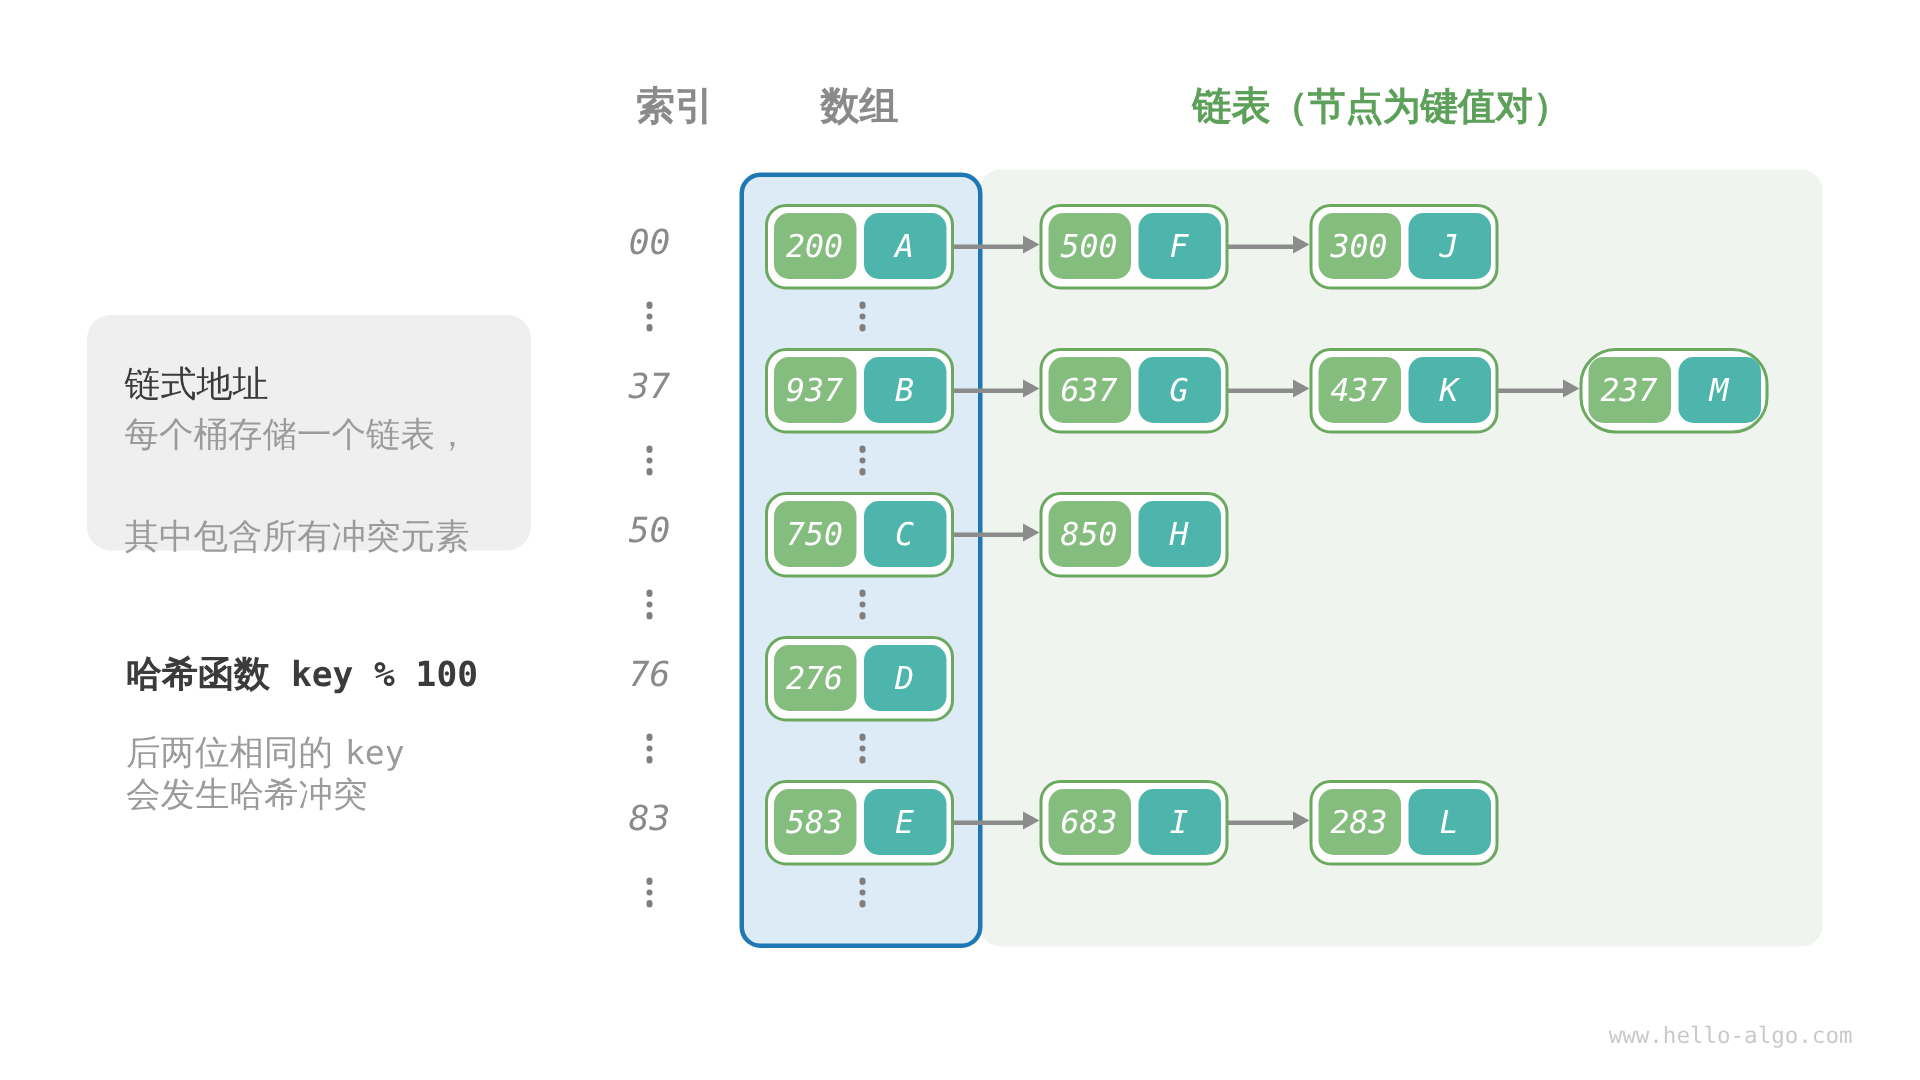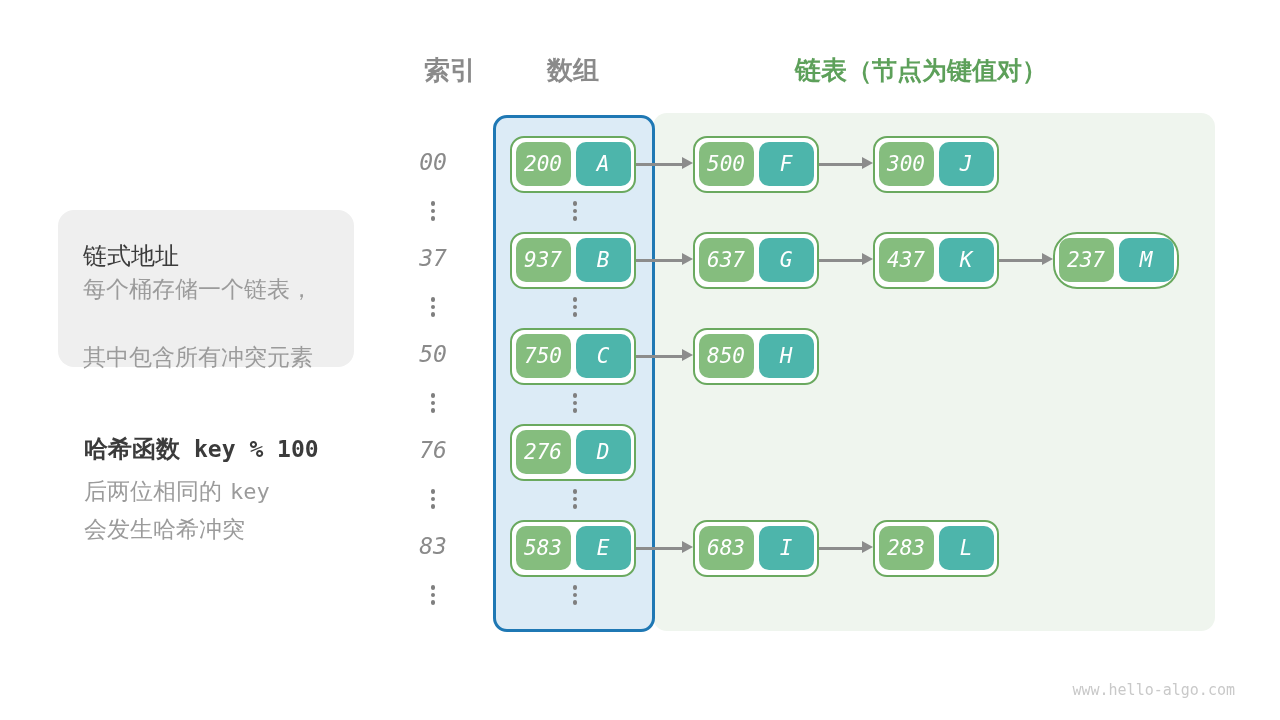--- a/index.html
+++ b/index.html
@@ -30,21 +30,21 @@
   .info-box{position:absolute;left:58px;top:210px;width:296px;height:157px;background:var(--infobox-bg);border-radius:16px;}
   .info-title{position:absolute;left:25px;top:30px;font-size:24px;font-weight:normal;color:var(--dark-text);}
   .info-line{position:absolute;left:25px;font-size:23px;color:var(--body-gray);white-space:nowrap;}
   .info-line.l1{top:64px;}
   .info-line.l2{top:100px;margin-top:32px;}
   
   .hash-title{position:absolute;left:84px;top:433px;font-size:24px;font-weight:bold;color:var(--dark-text);white-space:nowrap;}
   .hash-title .code{font-family:"DejaVu Sans Mono","Liberation Mono",monospace;margin-left:14px;font-size:23px;}
   .hash-line{position:absolute;left:84px;font-size:23px;color:var(--body-gray);white-space:nowrap;}
   .hash-line .code{font-family:"DejaVu Sans Mono","Liberation Mono",monospace;margin-left:8px;font-size:22px;}
-  .hash-line.l1{top:476px;text-align:right;}
+  .hash-line.l1{top:486px;text-align:right;}
   .hash-line.l2{top:514px;}
   
   .list-area{position:absolute;left:653px;top:113px;width:562px;height:518px;background:var(--list-bg);border-radius:14px;z-index:1;}
   .array-area{position:absolute;left:493px;top:115px;width:162px;height:517px;box-sizing:border-box;background:var(--array-bg);border:3px solid var(--array-border);border-radius:14px;z-index:2;}
   
   #diagram-layer{position:absolute;left:0;top:0;width:1240px;height:720px;z-index:3;font-style:italic;}
   #diagram-layer > div{position:absolute;}
   .idx{width:70px;text-align:center;font-family:"DejaVu Sans Mono","Liberation Mono",monospace;font-size:23px;color:var(--gray-text);z-index:4;}
   .node{width:126px;height:57px;box-sizing:border-box;background:#ffffff;border:2.5px solid var(--node-border);border-radius:14px;display:flex;align-items:center;justify-content:center;gap:5px;z-index:5;}
   .cell{width:55px;height:44px;border-radius:10px;color:#ffffff;font-family:"DejaVu Sans Mono","Liberation Mono",monospace;font-size:21px;display:flex;align-items:center;justify-content:center;}

